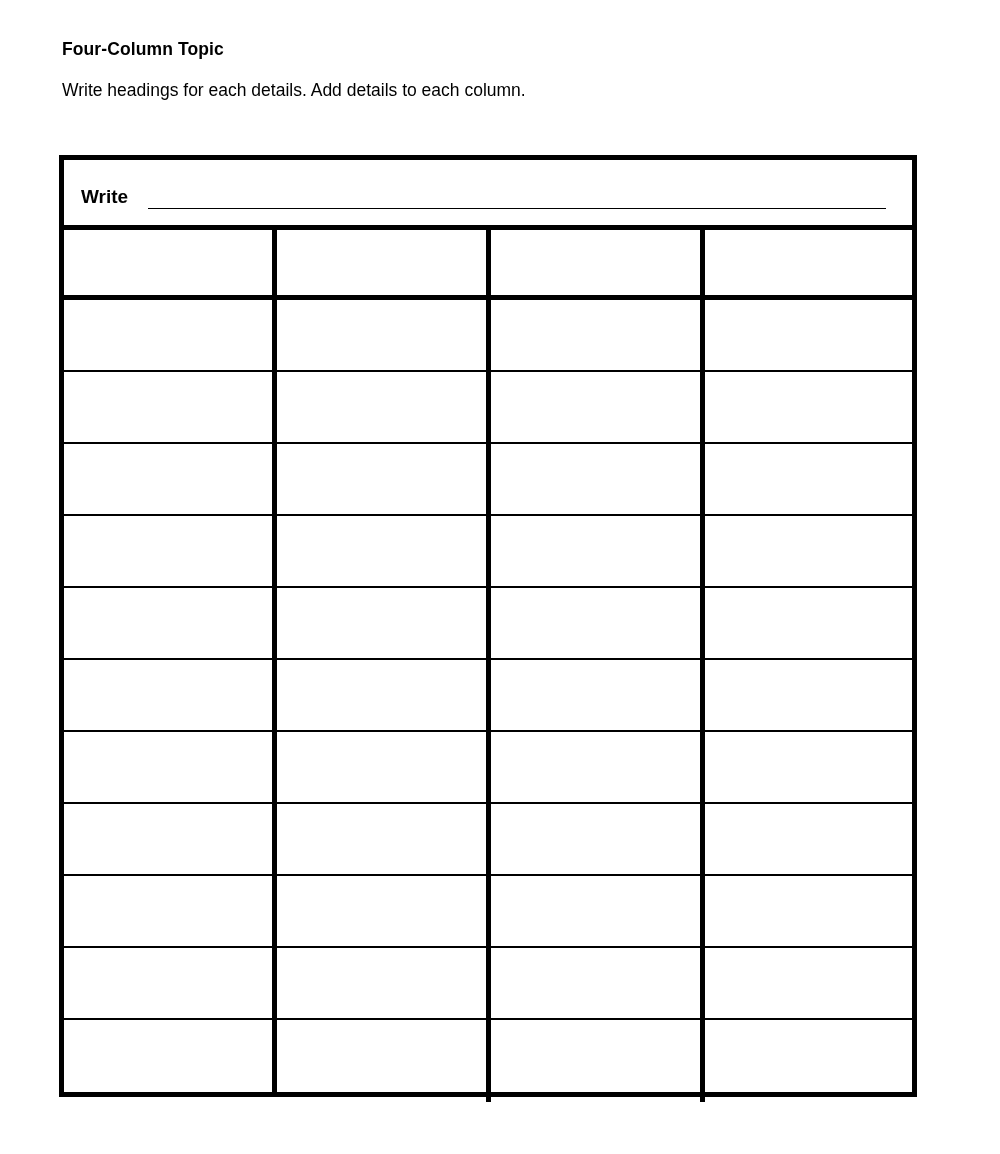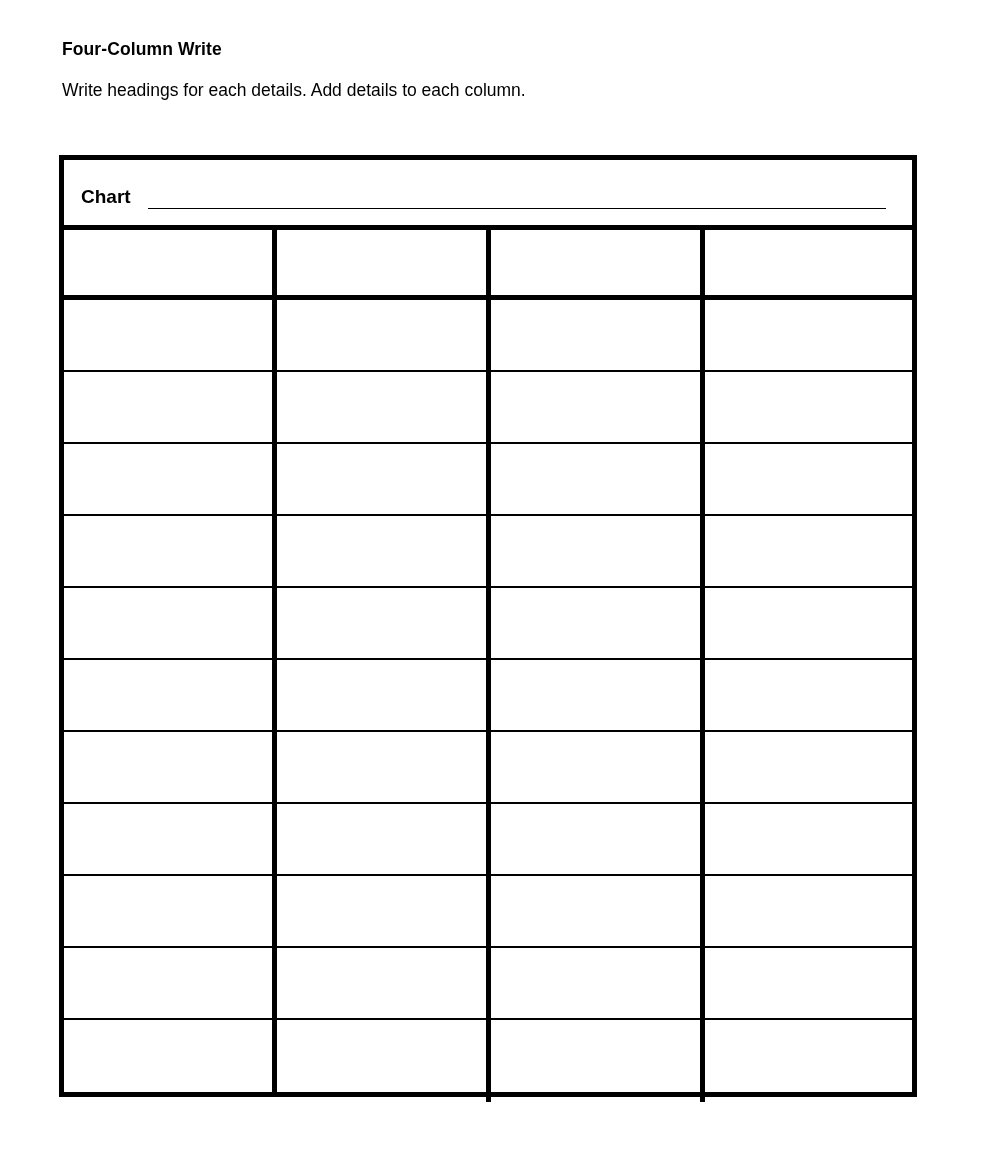--- a/index.html
+++ b/index.html
@@ -138,28 +138,28 @@
   }
   .col-divider.d1 { left: 208px; height: 862px; }
   .col-divider.d2 { left: 422px; height: 872px; }
   .col-divider.d3 { left: 636px; height: 872px; }
 </style>
 </head>
 <body>
 
 <div class="page">
 
-  <div class="worksheet-title">Four-Column Write</div>
+  <div class="worksheet-title">Four-Column Topic</div>
 
   <div class="worksheet-instructions">Write headings for each details. Add details to each column.</div>
 
   <div class="chart-table">
 
     <div class="topic-row">
-      <div class="topic-label">Chart</div>
+      <div class="topic-label">Write</div>
       <div class="topic-rule"></div>
     </div>
 
     <div class="heading-row">
       <div class="heading-cell col-1"></div>
       <div class="heading-cell col-2"></div>
       <div class="heading-cell col-3"></div>
       <div class="heading-cell col-4"></div>
     </div>
 

